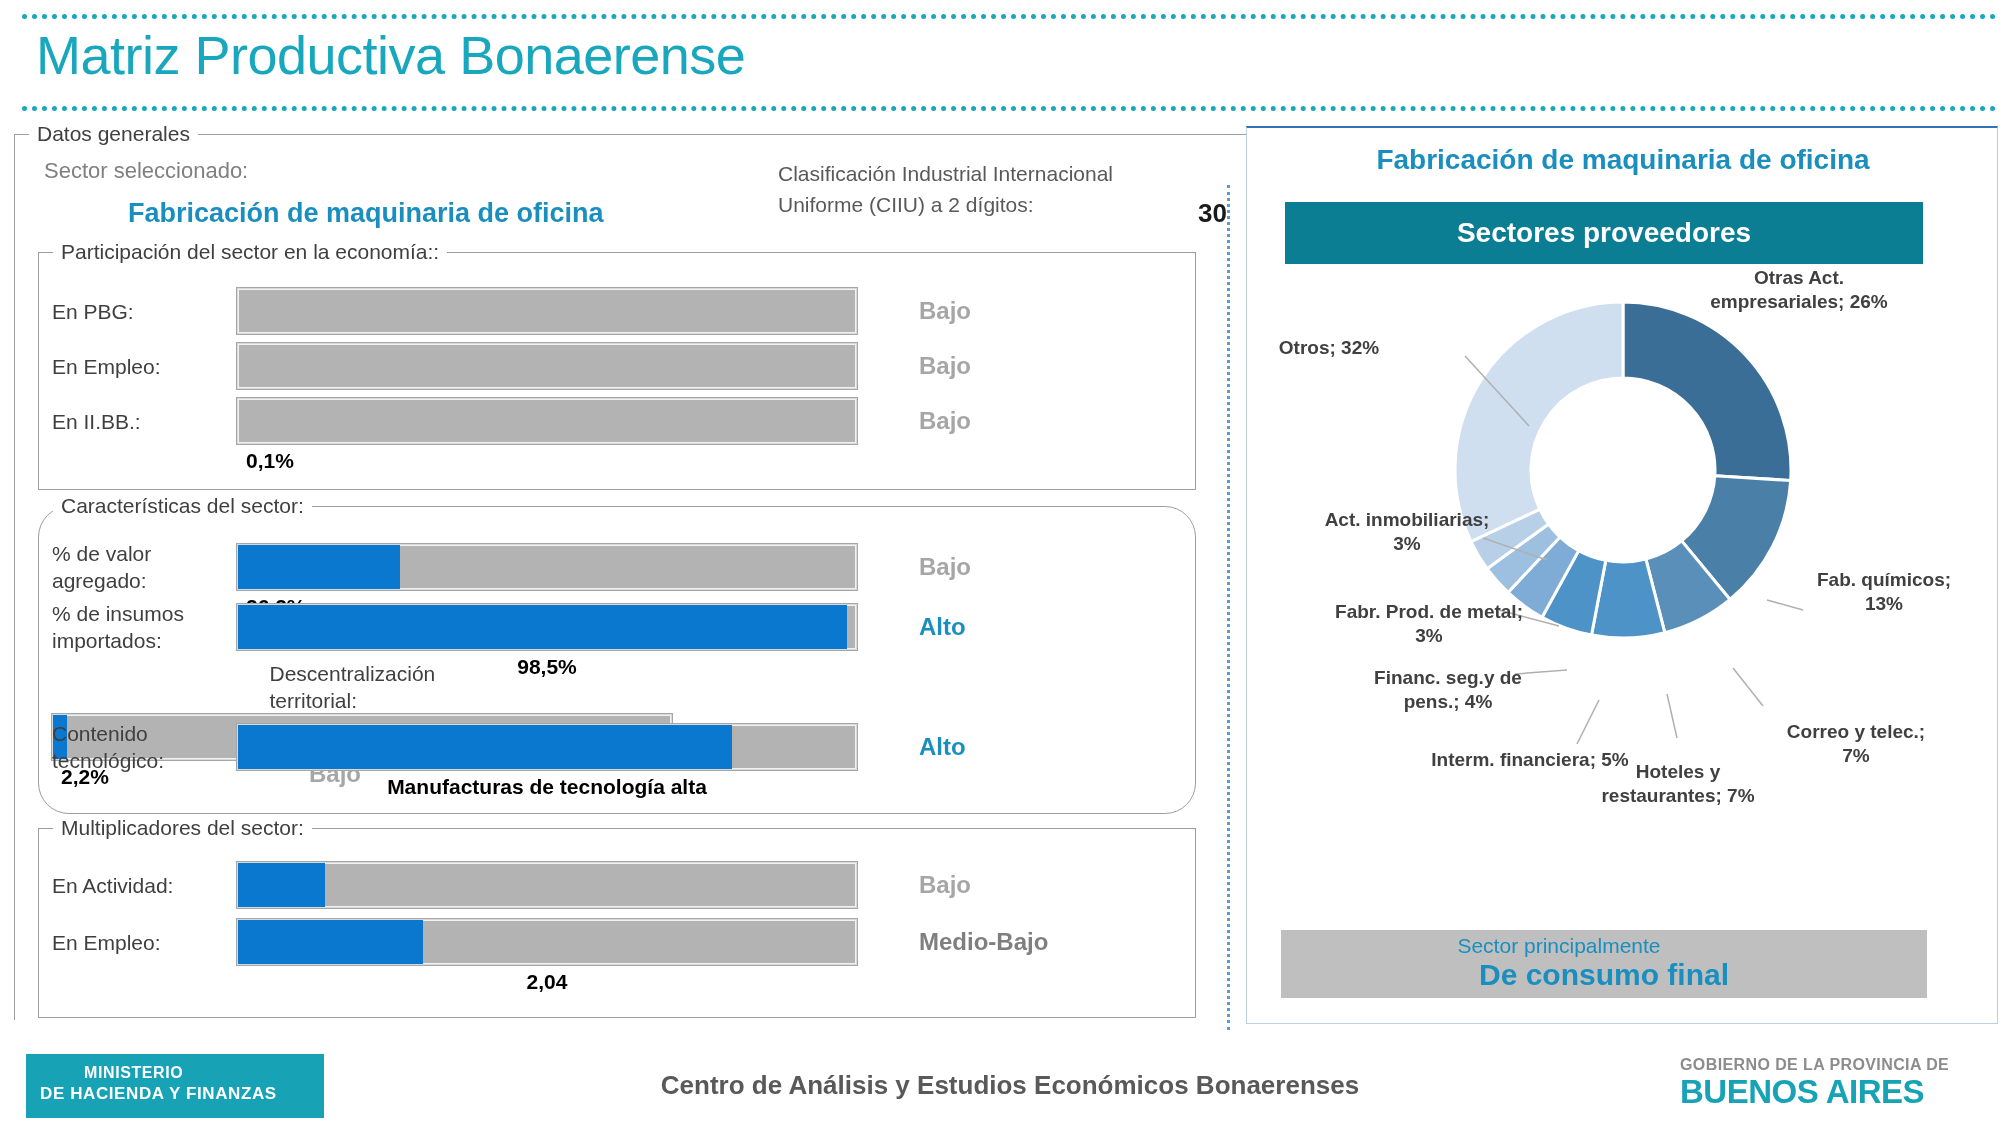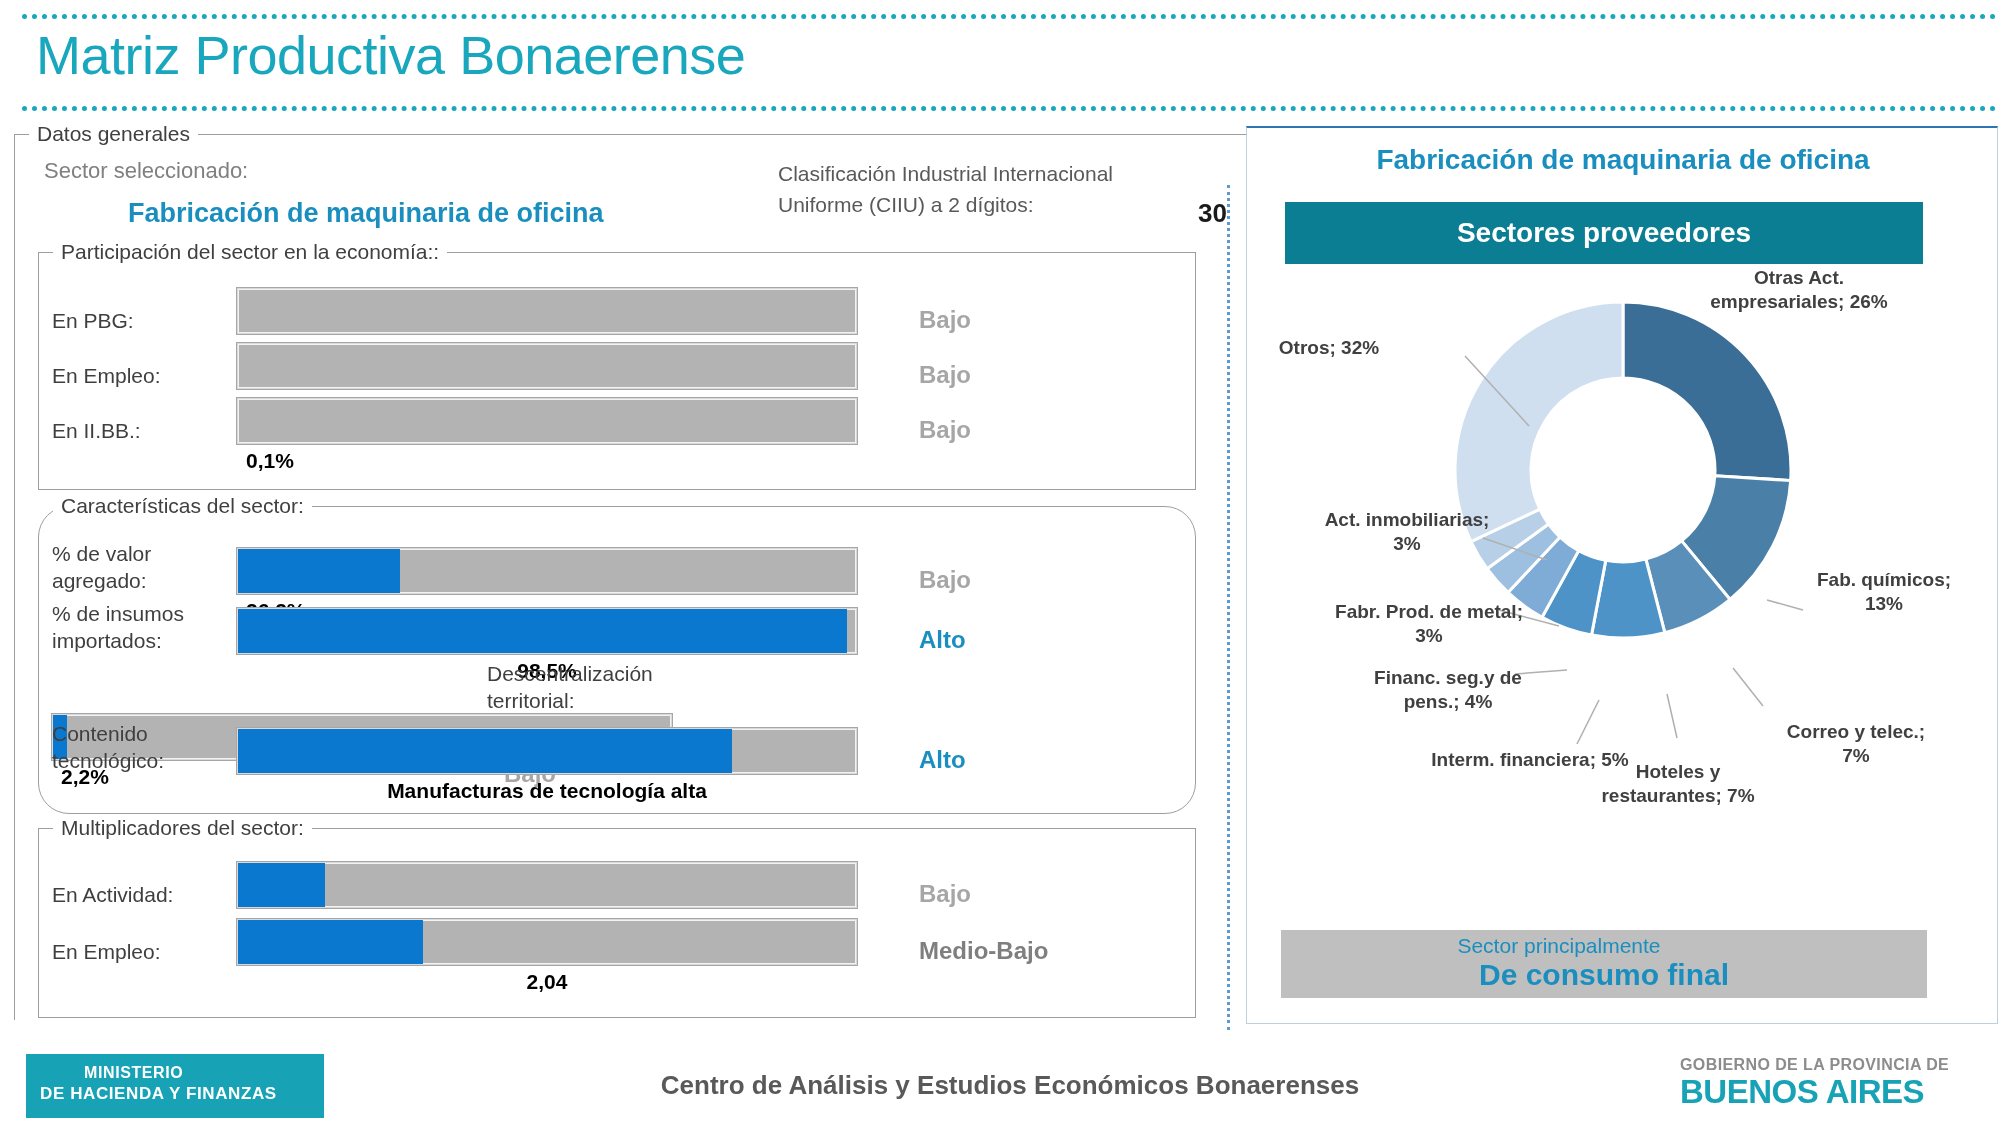--- a/index.html
+++ b/index.html
@@ -35,21 +35,21 @@
       font-size:21px; color:#595959; line-height:31px; }
   .ciiu-num { position:absolute; left:1198px; top:198px;
       font-size:26px; font-weight:bold; color:#1a1a1a; }
 
   
   #grp-participacion { left:38px; top:252px; width:1158px; height:238px; }
   #grp-caracteristicas { left:38px; top:506px; width:1158px; height:308px;border-radius:31px; }
   #grp-multiplicadores { left:38px; top:828px; width:1158px; height:190px; }
 
   
-  .row { position:absolute; display:flex; align-items:flex-end; }
+  .row { position:absolute; display:flex; align-items:center; }
   .row-label { width:185px; font-size:21px; color:#3f3f3f; line-height:27px;
       padding-right:6px; }
   .bar-outer { position:relative; width:620px; height:46px;
       background:#b3b3b3; border:1px solid #d9d9d9;
       box-shadow:inset 0 0 0 1px #f2f2f2, 0 0 0 1px #a6a6a6; }
   .bar-fill { position:absolute; left:0; top:0; height:100%;
       background:#0a78cf; }
   .bar-text { position:absolute; top:0; height:100%; display:flex;
       align-items:center; font-size:21px; font-weight:bold; color:#000000;margin-top:40px; }
   .bar-text.left { left:8px; }

